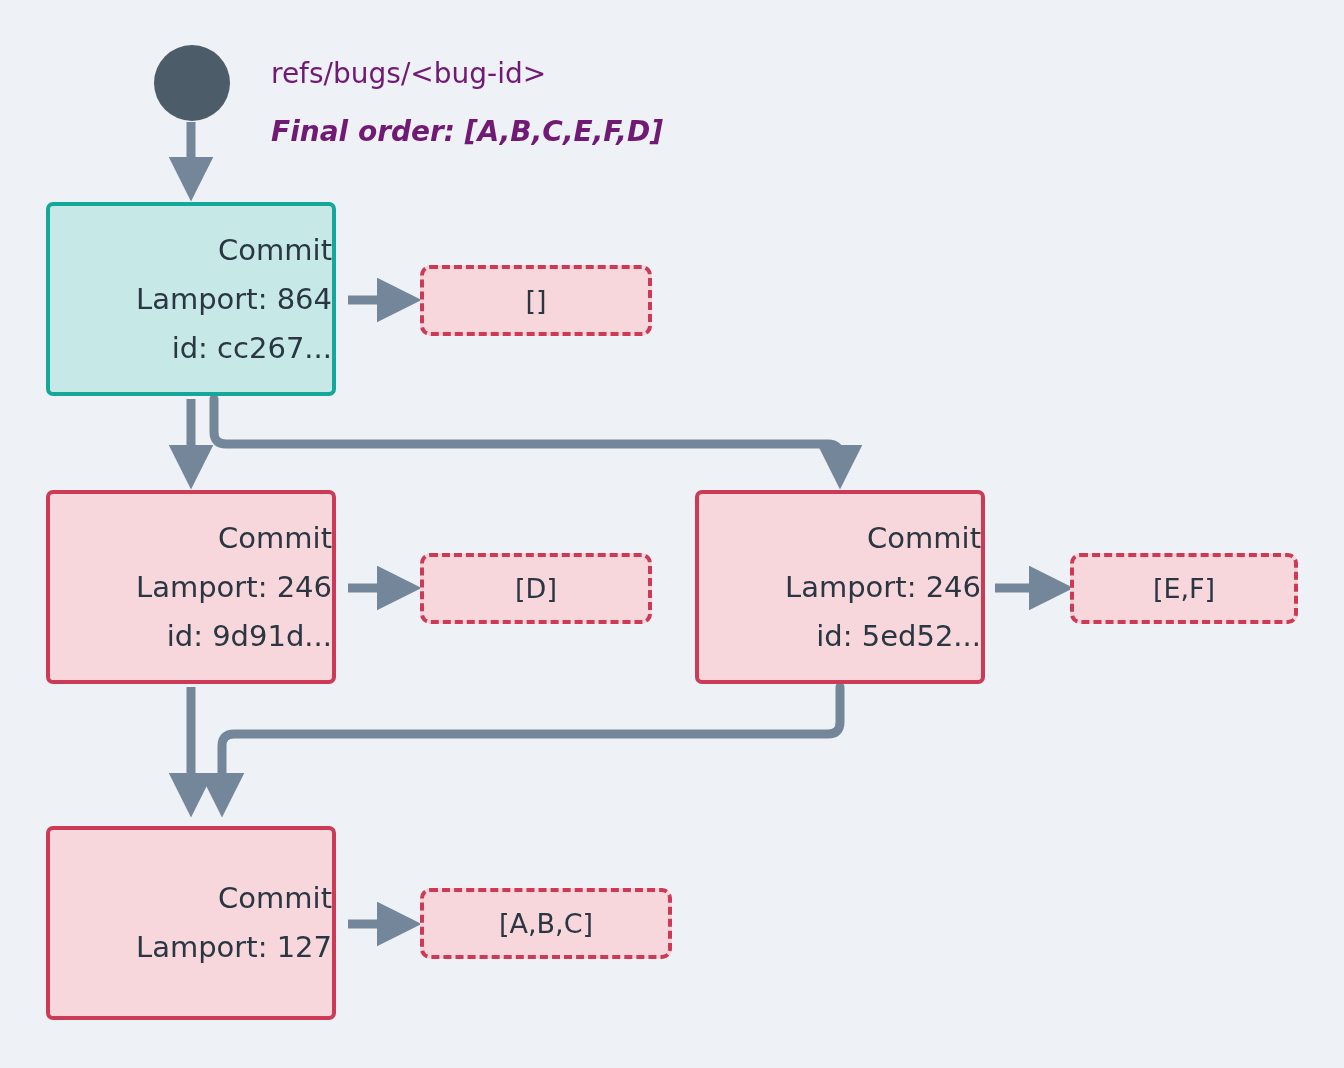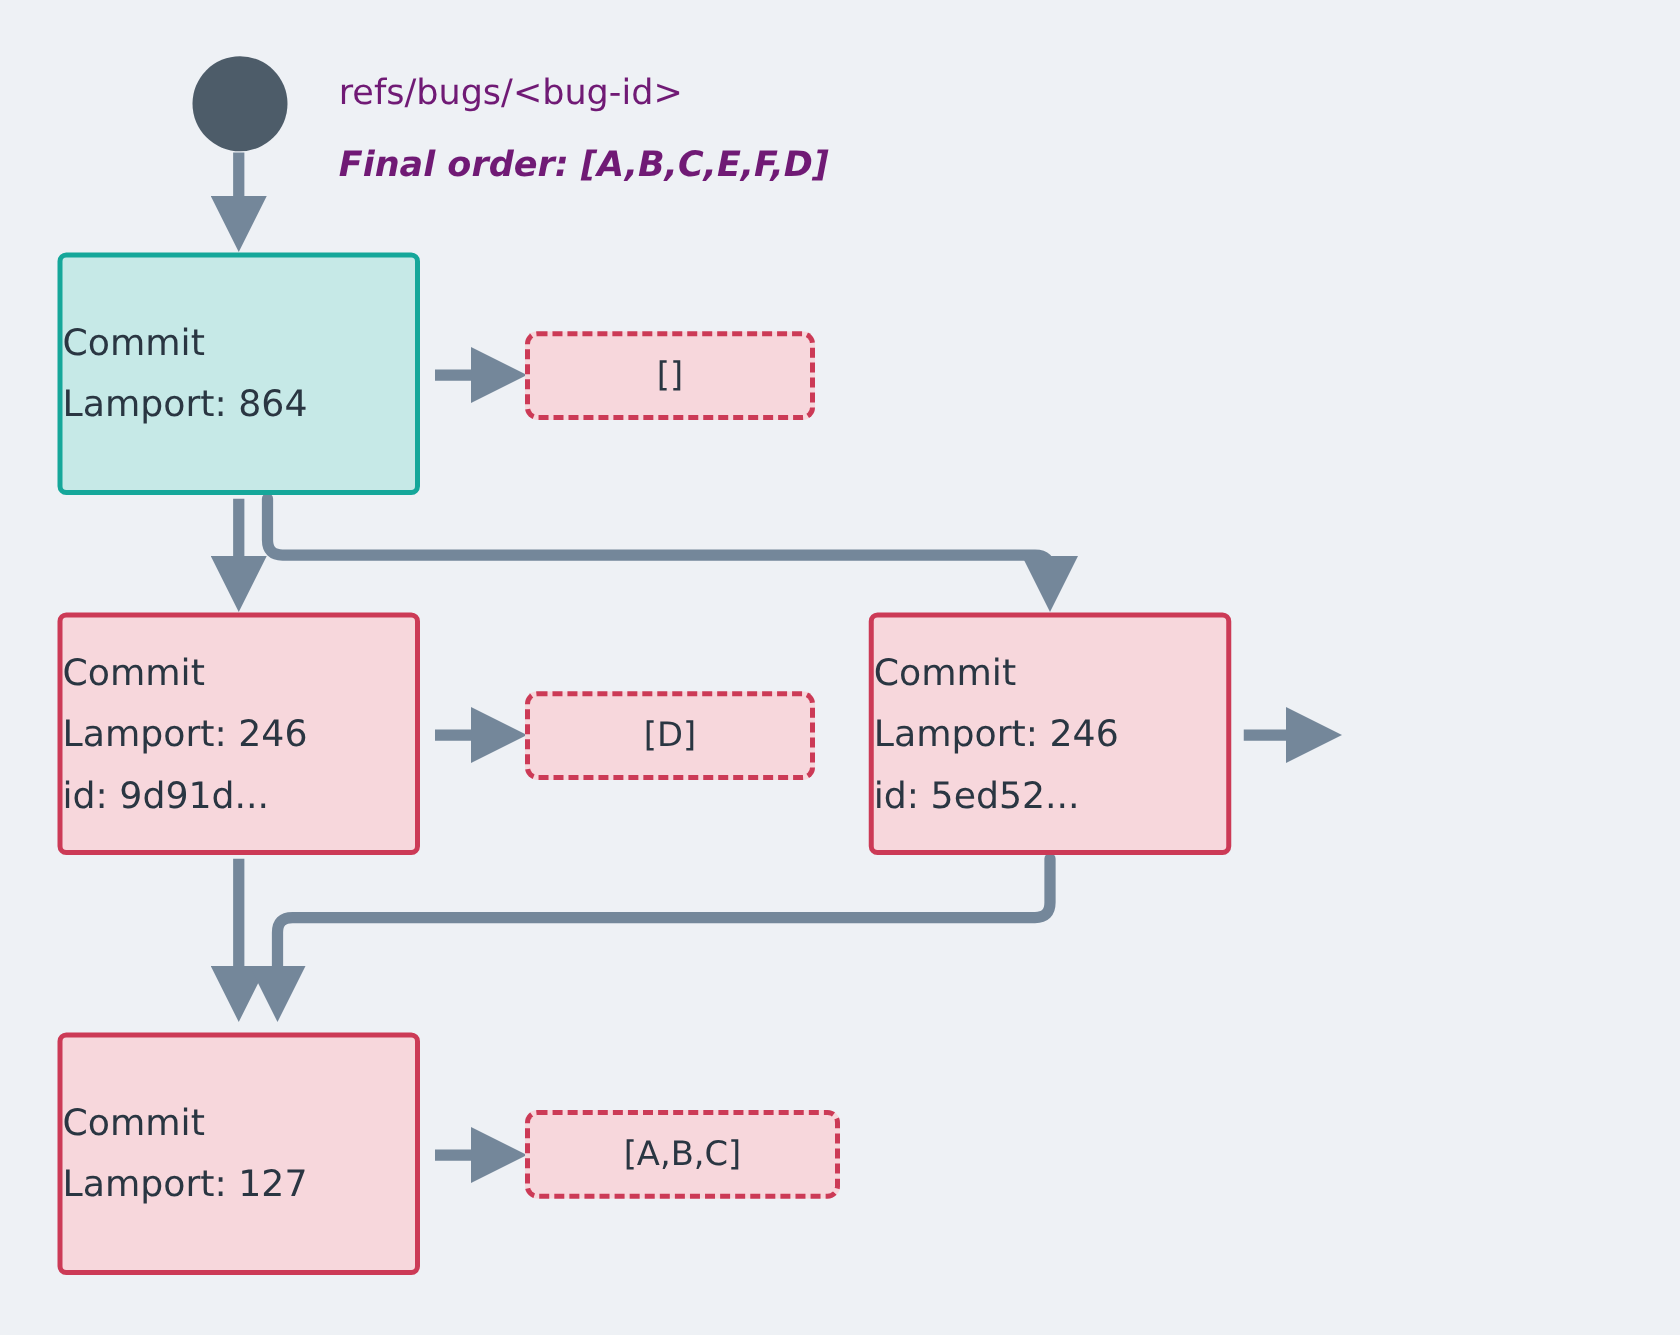--- a/index.html
+++ b/index.html
@@ -26,21 +26,21 @@
     top: 0;
     width: 1344px;
     height: 1068px;
     pointer-events: none;
   }
   .node {
     position: absolute;
     box-sizing: border-box;
     display: flex;
     flex-direction: column;
-    align-items: flex-start;
+    align-items: flex-end;
     justify-content: center;
     border-radius: 7px;
     border-width: 4px;
     border-style: solid;
     color: #2a3642;
   }
   .node-line {
     font-size: 29px;
     line-height: 49px;
     white-space: pre;
@@ -117,20 +117,21 @@
   </svg>
 
   <div class="root-dot" style="left:154px; top:45px; width:76px; height:76px;"></div>
 
   <div class="header-text header-ref" style="left:271px; top:57px;">refs/bugs/&lt;bug-id&gt;</div>
   <div class="header-text header-order" style="left:271px; top:115px;font-style:italic;">Final order: [A,B,C,E,F,D]</div>
 
   <div class="node node-teal" style="left:46px; top:202px; width:290px; height:194px;">
     <div class="node-line">Commit</div>
     <div class="node-line">Lamport: 864</div>
+    <div class="node-line">id: cc267...</div>
   </div>
 
   <div class="ops-box" style="left:420px; top:265px; width:232px; height:71px;">
     <span>[]</span>
   </div>
 
   <div class="node node-pink" style="left:46px; top:490px; width:290px; height:194px;">
     <div class="node-line">Commit</div>
     <div class="node-line">Lamport: 246</div>
     <div class="node-line">id: 9d91d...</div>
@@ -139,20 +140,23 @@
   <div class="ops-box" style="left:420px; top:553px; width:232px; height:71px;">
     <span>[D]</span>
   </div>
 
   <div class="node node-pink" style="left:695px; top:490px; width:290px; height:194px;">
     <div class="node-line">Commit</div>
     <div class="node-line">Lamport: 246</div>
     <div class="node-line">id: 5ed52...</div>
   </div>
 
+  <div class="ops-box" style="left:1070px; top:553px; width:228px; height:71px;">
+    <span>[E,F]</span>
+  </div>
 
   <div class="node node-pink" style="left:46px; top:826px; width:290px; height:194px;">
     <div class="node-line">Commit</div>
     <div class="node-line">Lamport: 127</div>
   </div>
 
   <div class="ops-box" style="left:420px; top:888px; width:252px; height:71px;">
     <span>[A,B,C]</span>
   </div>
 

